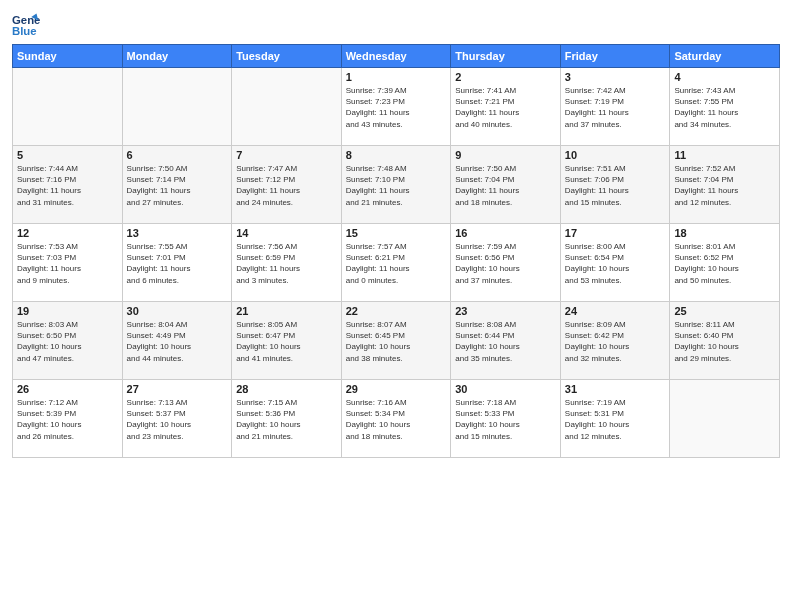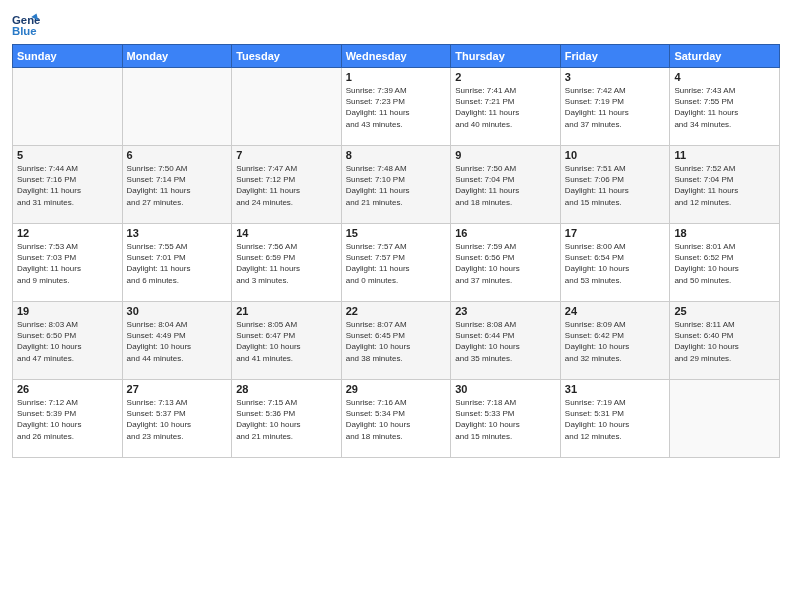--- a/index.html
+++ b/index.html
@@ -216,21 +216,21 @@
           <td>
             <div class="day-number">14</div>
             <div class="day-info">Sunrise: 7:56 AM</div>
             <div class="day-info">Sunset: 6:59 PM</div>
             <div class="day-info">Daylight: 11 hours</div>
             <div class="day-info">and 3 minutes.</div>
           </td>
           <td>
             <div class="day-number">15</div>
             <div class="day-info">Sunrise: 7:57 AM</div>
-            <div class="day-info">Sunset: 7:57 PM</div>
+            <div class="day-info">Sunset: 6:21 PM</div>
             <div class="day-info">Daylight: 11 hours</div>
             <div class="day-info">and 0 minutes.</div>
           </td>
           <td>
             <div class="day-number">16</div>
             <div class="day-info">Sunrise: 7:59 AM</div>
             <div class="day-info">Sunset: 6:56 PM</div>
             <div class="day-info">Daylight: 10 hours</div>
             <div class="day-info">and 37 minutes.</div>
           </td>

